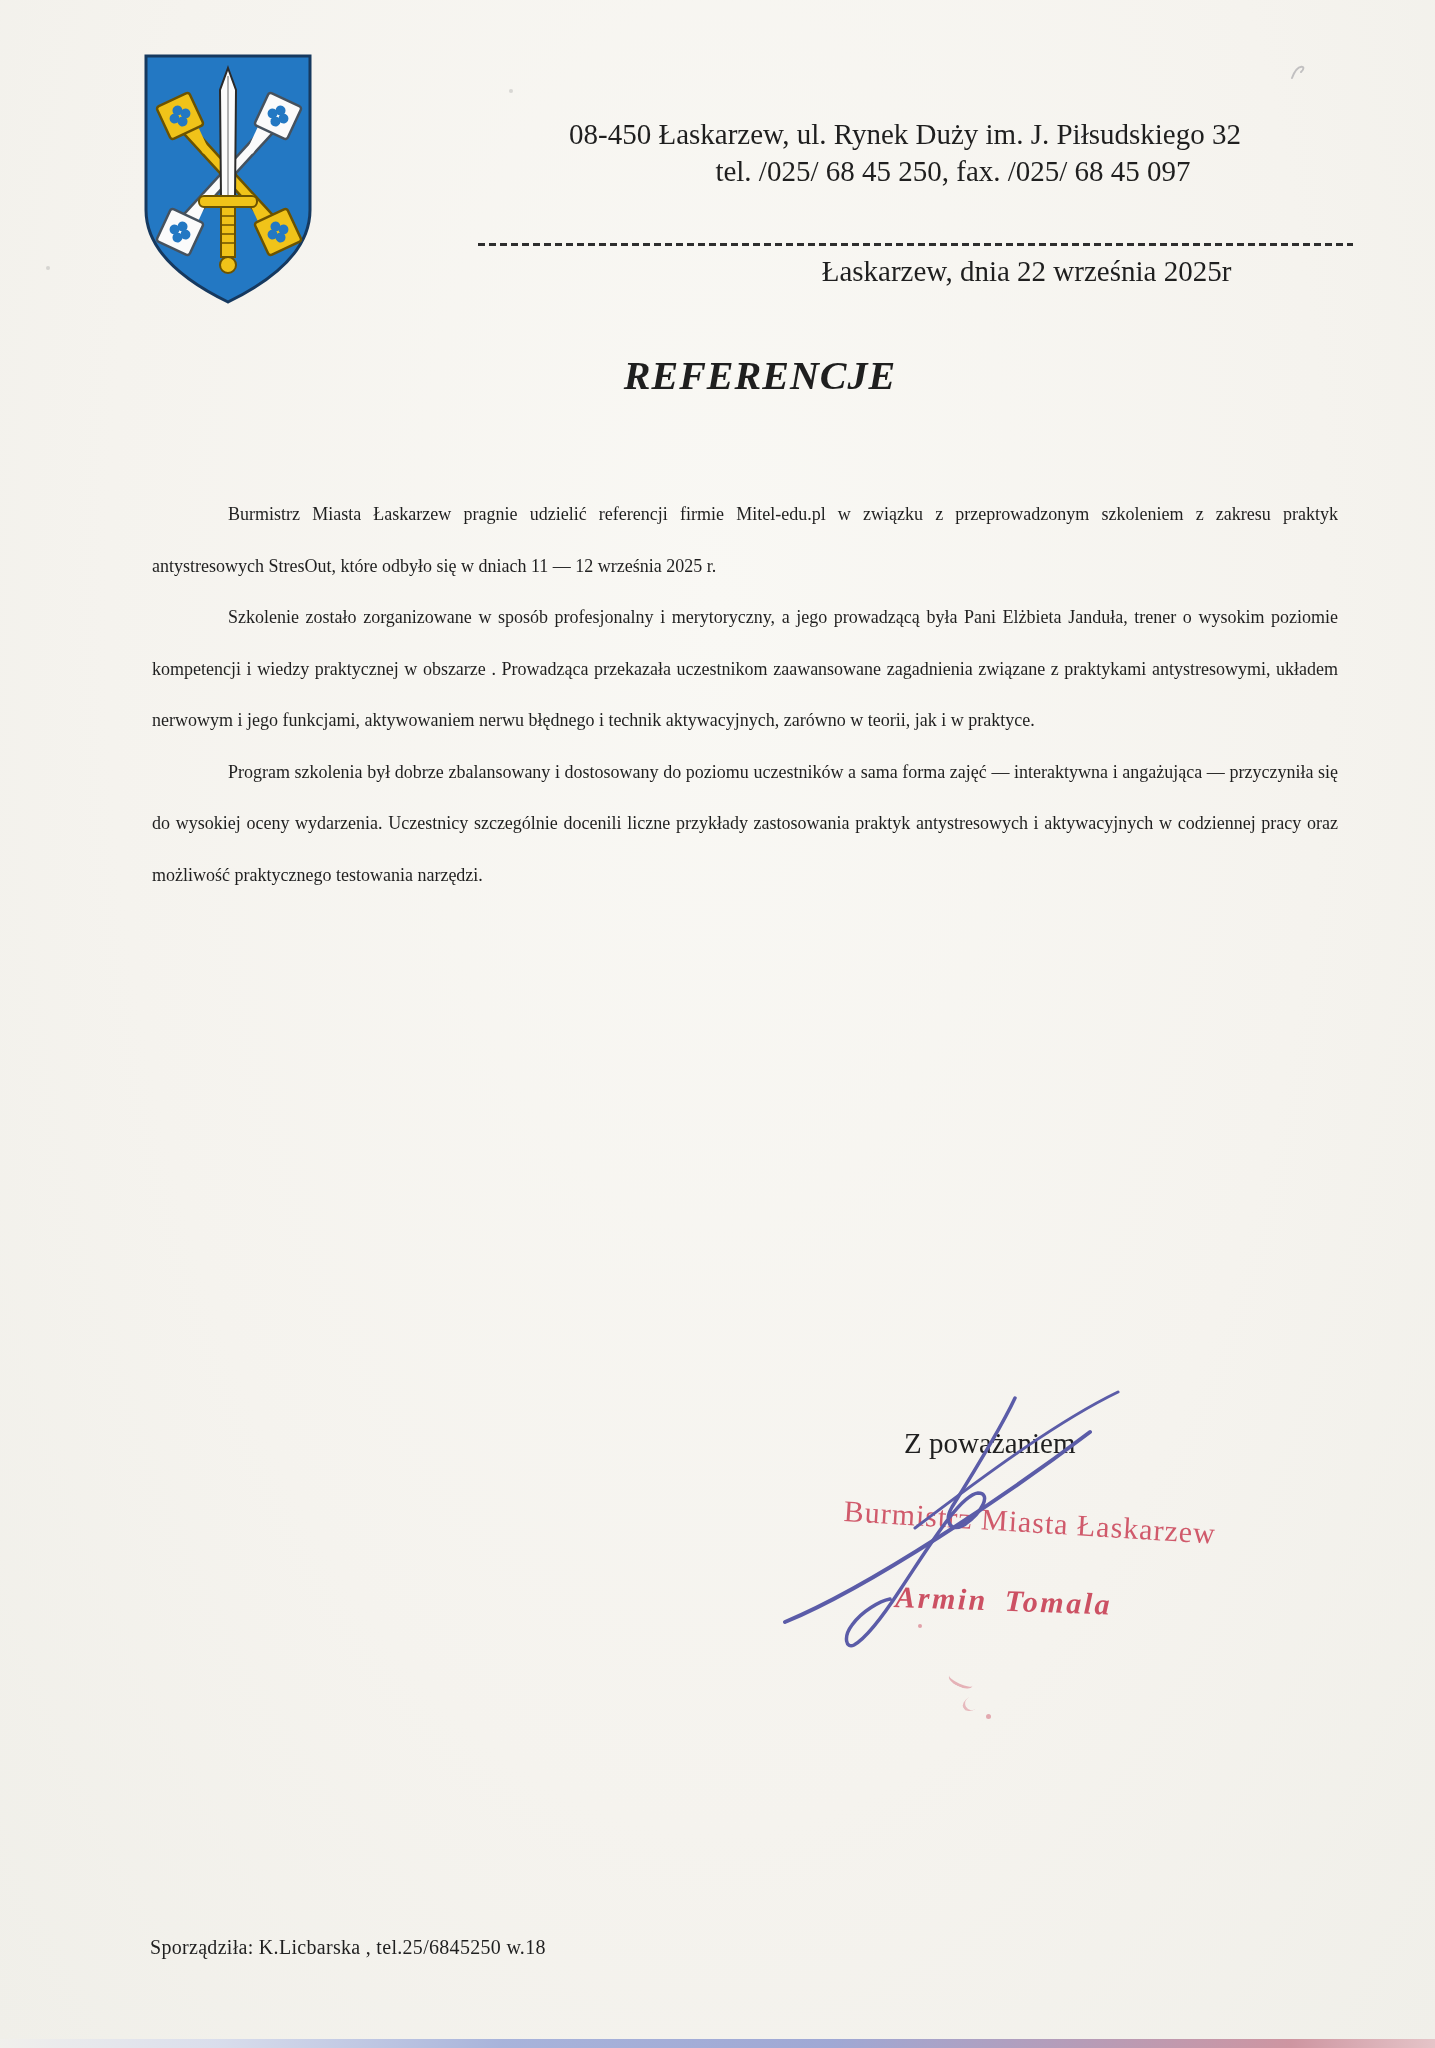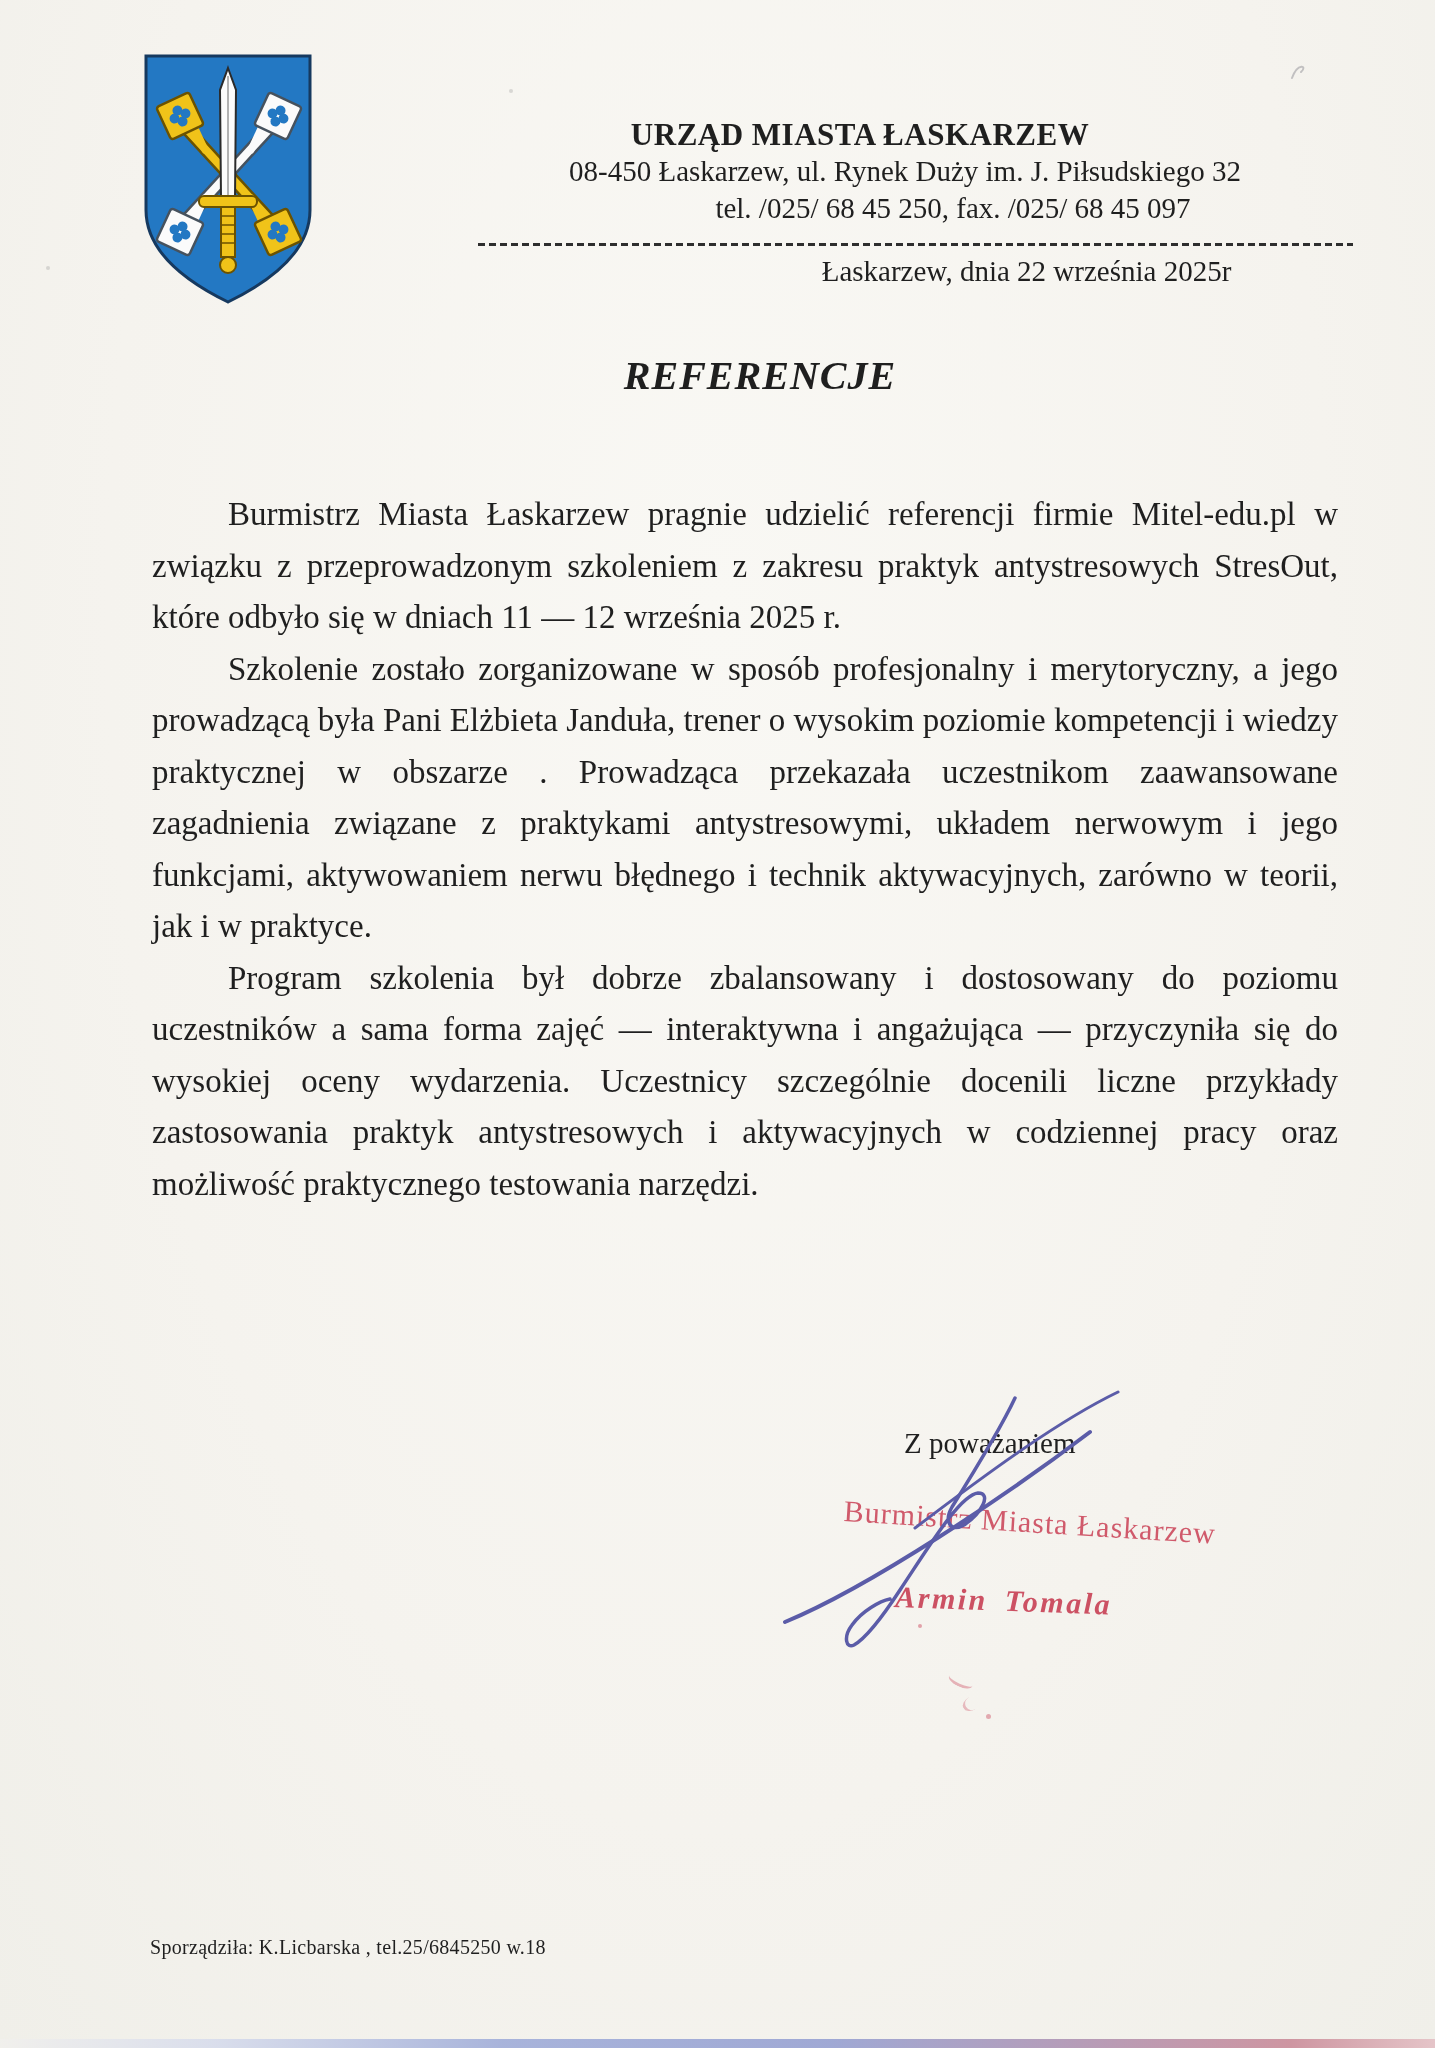--- a/index.html
+++ b/index.html
@@ -23,21 +23,21 @@
   .rule-dashed{
     left:478px;top:243px;width:875px;height:3px;
     background:repeating-linear-gradient(90deg,#2e2e2e 0 7px,transparent 7px 11px);
   }
   .dateline{left:700px;top:255px;width:653px;text-align:center;font-size:29px;}
 
   .doc-title{left:60px;top:352px;width:1400px;text-align:center;
     font-size:40px;font-weight:bold;font-style:italic;letter-spacing:1px;}
 
   
-  .body-text{left:152px;top:489px;width:1186px;font-size:33px;line-height:51.5px;text-align:justify;}
+  .body-text{left:152px;top:489px;width:1186px;font-size:18px;line-height:51.5px;text-align:justify;}
   .body-text p{margin:0;text-indent:76px;}
 
   
   .valediction{left:856px;top:1427px;font-size:29px;margin-left:48px;}
   .stamp-title{
     left:845px;top:1494px;font-size:30px;
     color:rgba(201,62,84,.85);
     transform:rotate(3.5deg);transform-origin:left top;
     letter-spacing:1px;white-space:nowrap;
   }
@@ -123,21 +123,20 @@
       <rect x="83" y="157" width="14" height="50" fill="#f0c319" stroke="#6b5200" stroke-width="2"></rect>
       <line x1="83" y1="166" x2="97" y2="166" stroke="#6b5200" stroke-width="1.5"></line>
       <line x1="83" y1="175" x2="97" y2="175" stroke="#6b5200" stroke-width="1.5"></line>
       <line x1="83" y1="184" x2="97" y2="184" stroke="#6b5200" stroke-width="1.5"></line>
       <line x1="83" y1="193" x2="97" y2="193" stroke="#6b5200" stroke-width="1.5"></line>
       <circle cx="90" cy="215" r="8" fill="#f0c319" stroke="#6b5200" stroke-width="2"></circle>
     </g>
   </svg>
 
   <div class="abs letterhead">
-    <div class="org">URZĄD MIASTA ŁASKARZEW</div>
     <div class="addr">08-450 Łaskarzew, ul. Rynek Duży im. J. Piłsudskiego 32</div>
     <div class="phone">tel. /025/ 68 45 250, fax. /025/ 68 45 097</div>
   </div>
 
   <div class="abs rule-dashed"></div>
 
   <div class="abs dateline">Łaskarzew, dnia 22 września 2025r</div>
 
   <div class="abs doc-title">REFERENCJE</div>
 

